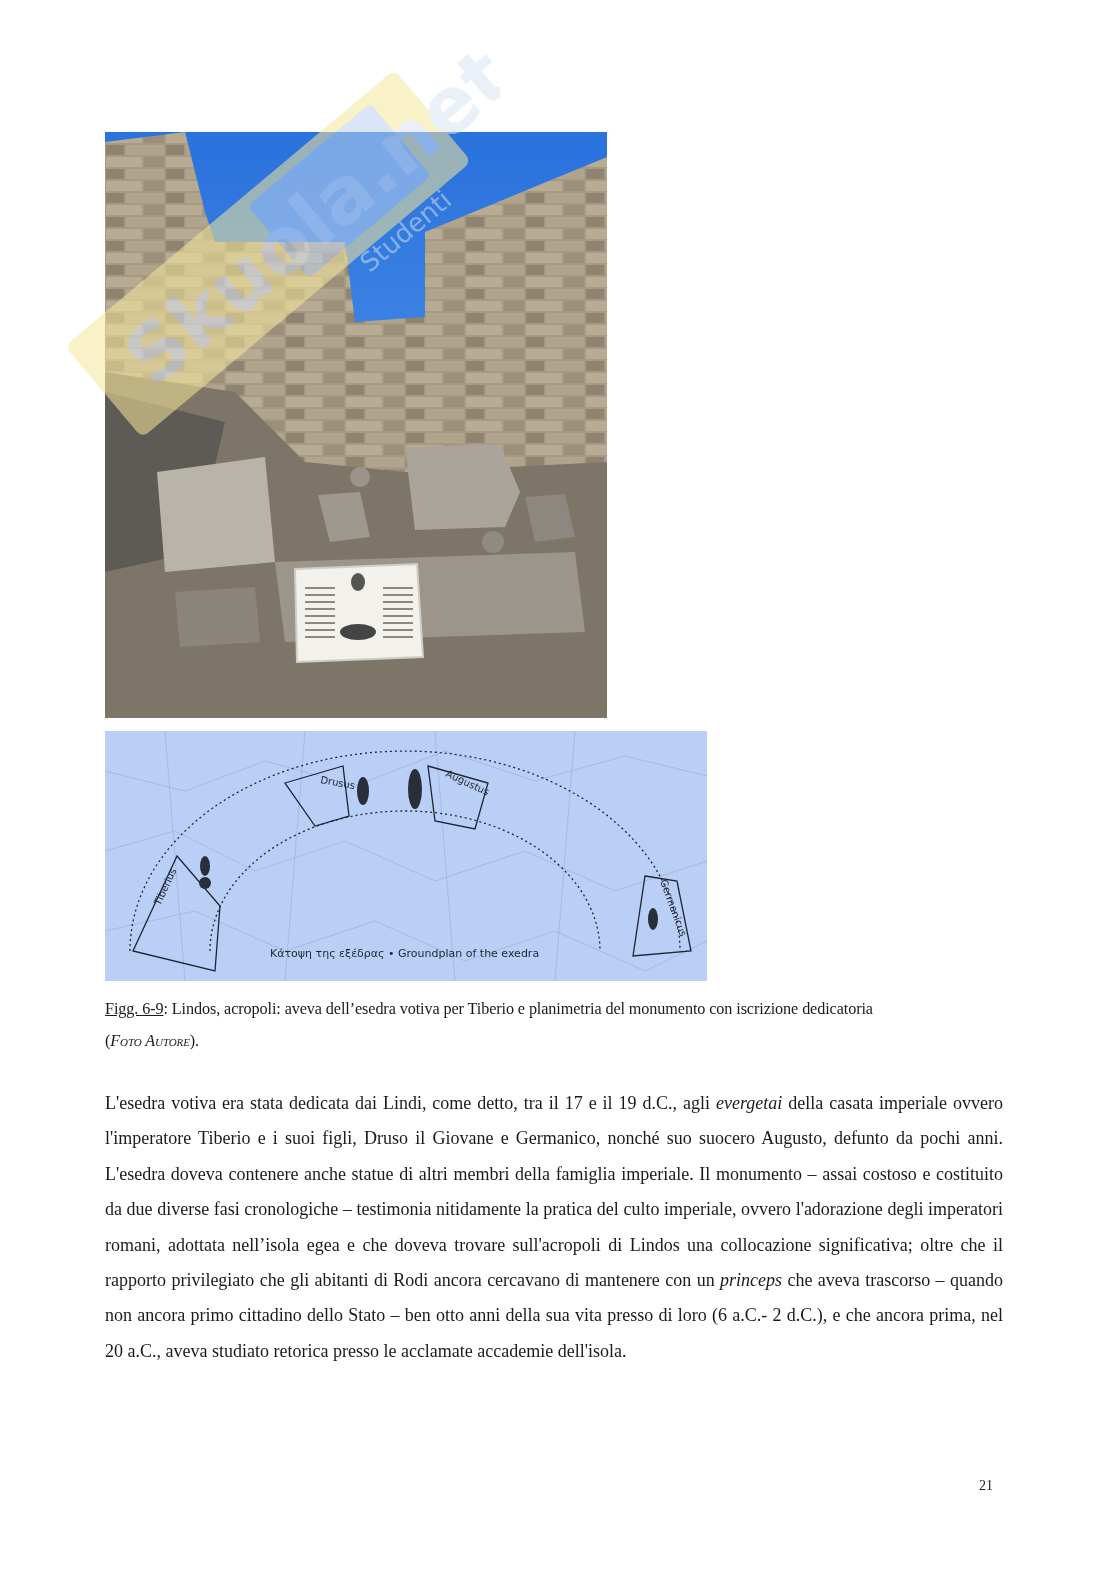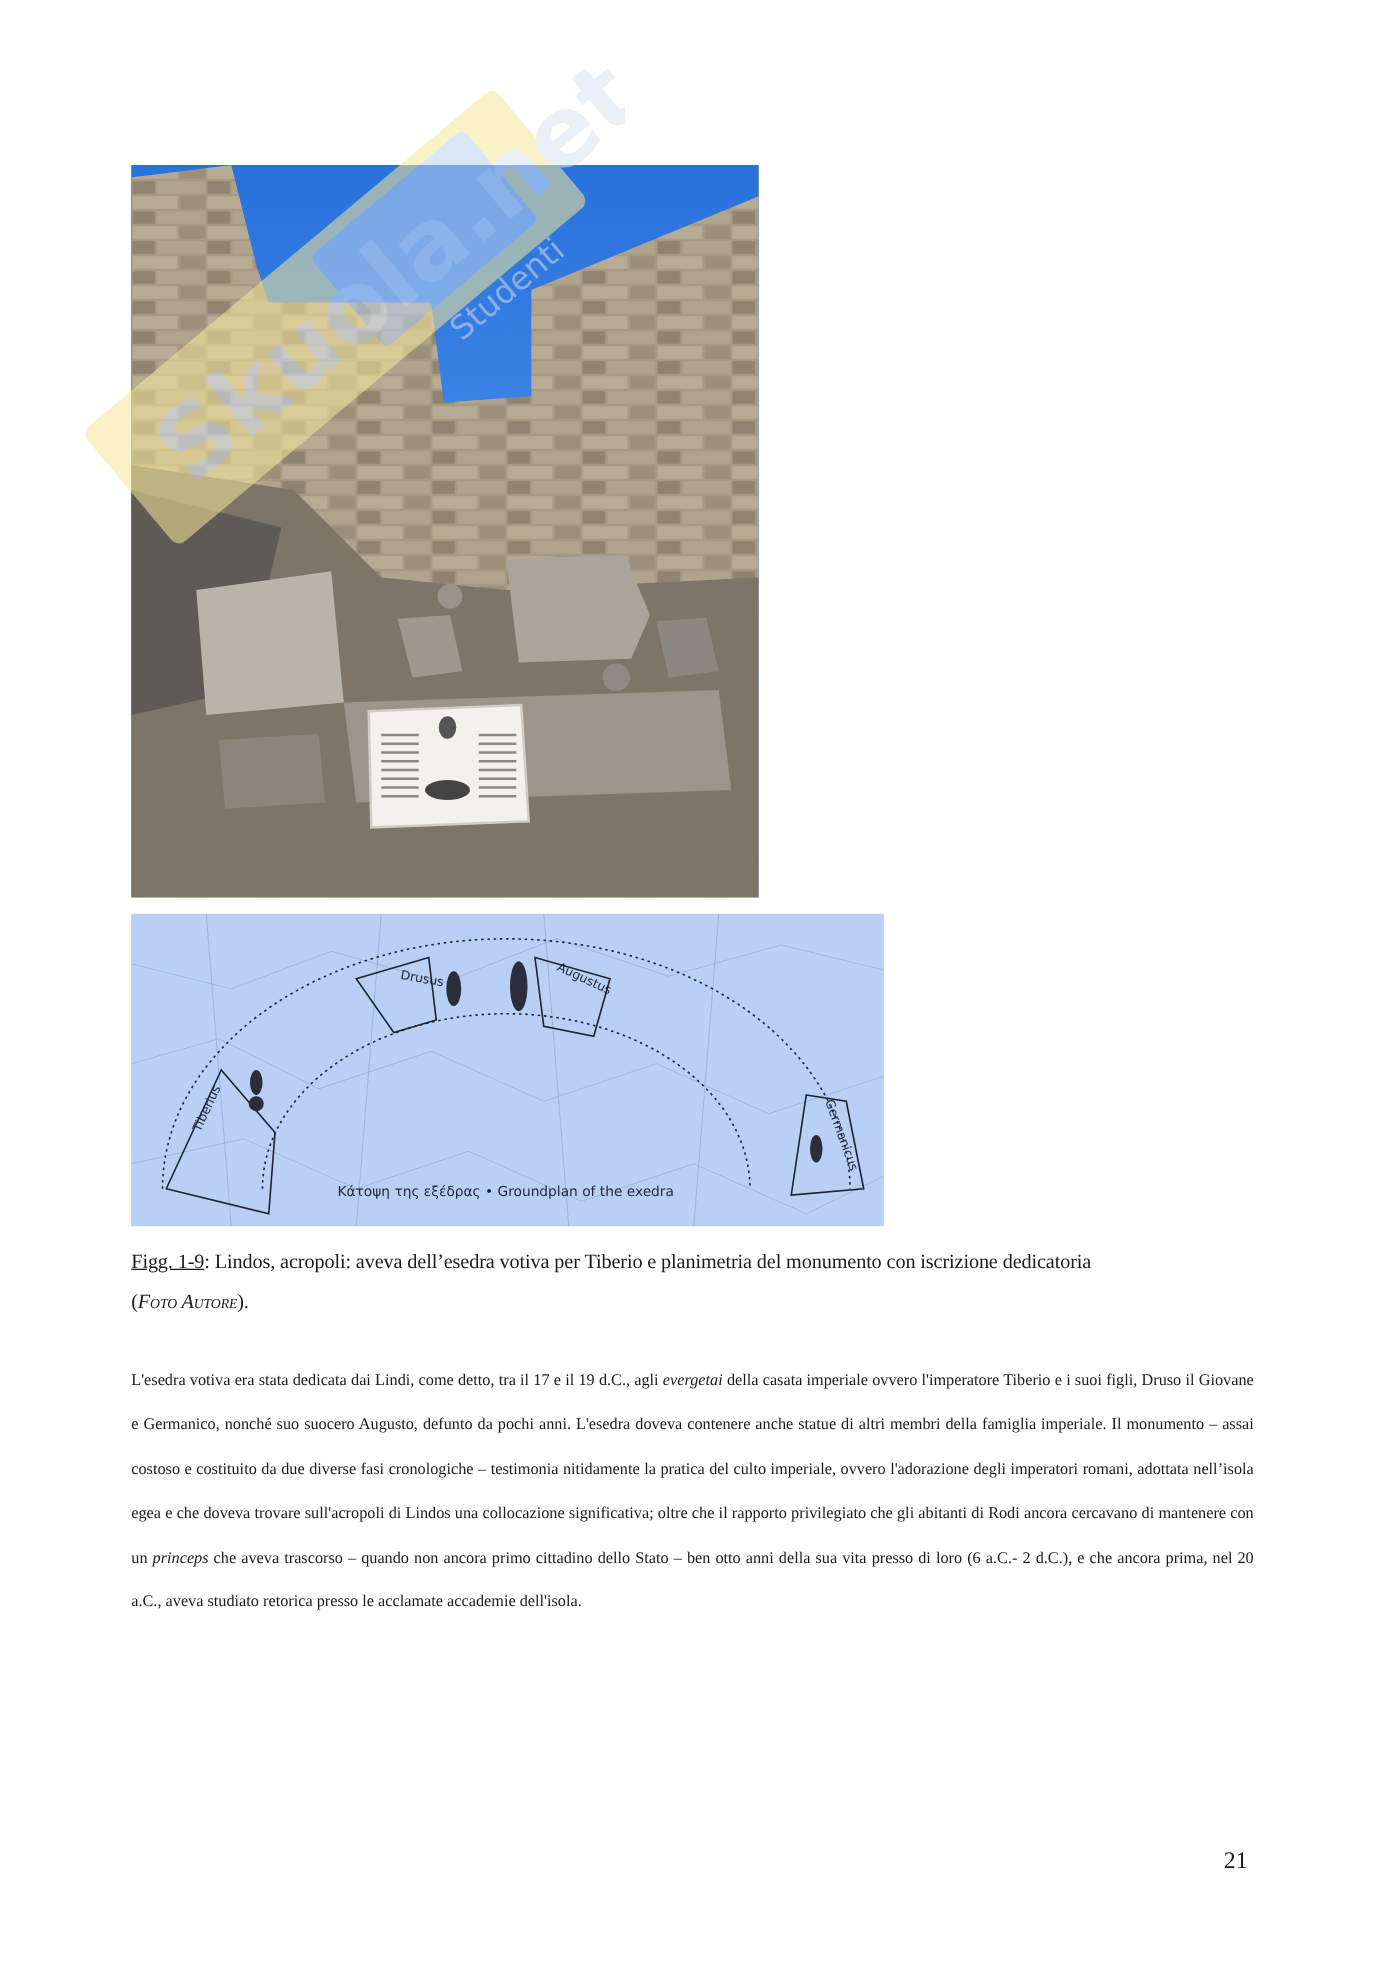--- a/index.html
+++ b/index.html
@@ -14,24 +14,24 @@
   .photo svg { display: block; }
 
   
   .plan { position: absolute; left: 105px; top: 731px; width: 602px; height: 250px; overflow: hidden; background: #b9cff5; }
   .plan svg { display: block; }
 
   .caption { position: absolute; left: 105px; top: 993px; width: 900px; font-size: 16.2px; line-height: 32px; letter-spacing: -0.1px; }
   .caption .figref { text-decoration: underline; }
   .caption .sc { font-variant: small-caps; font-style: italic; }
 
-  .body-text { position: absolute; left: 105px; top: 1086px; width: 898px; font-size: 13px; line-height: 35.4px; text-align: justify; }
+  .body-text { position: absolute; left: 105px; top: 1086px; width: 898px; font-size: 18px; line-height: 35.4px; text-align: justify; }
   .body-text em { font-style: italic; }
 
-  .page-number { position: absolute; left: 979px; top: 1478px; font-size: 19px; }
+  .page-number { position: absolute; left: 979px; top: 1478px; font-size: 14px; }
 </style>
 </head>
 <body>
 
 <div class="watermark">
   <svg width="470" height="410" viewBox="0 0 470 410">
     <g transform="rotate(-40 235 205)" opacity="0.55">
       <rect x="20" y="150" width="430" height="120" rx="8" fill="#f5e79a"></rect>
       <rect x="250" y="160" width="160" height="95" rx="6" fill="#bcd3ee"></rect>
       <text x="60" y="240" font-family="DejaVu Sans, sans-serif" font-size="78" font-weight="bold" fill="#d9e4f3">Skuola.net</text>
@@ -123,21 +123,21 @@
       <text x="55" y="175" transform="rotate(-65 55 175)">Tiberius</text>
       <text x="215" y="52" transform="rotate(10 215 52)">Drusus</text>
       <text x="340" y="45" transform="rotate(25 340 45)">Augustus</text>
       <text x="555" y="150" transform="rotate(70 555 150)">Germanicus</text>
     </g>
     <text x="165" y="226" font-family="DejaVu Sans, sans-serif" font-size="11" fill="#1f2433">Κάτοψη της εξέδρας • Groundplan of the exedra</text>
   </svg>
 </div>
 
 <div class="caption">
-  <span class="figref">Figg. 1-9</span><span>: Lindos, acropoli: aveva dell’esedra votiva per Tiberio e planimetria del monumento con iscrizione dedicatoria</span>
+  <span class="figref">Figg. 6-9</span><span>: Lindos, acropoli: aveva dell’esedra votiva per Tiberio e planimetria del monumento con iscrizione dedicatoria</span>
   <br>
   <span>(</span><span class="sc">Foto Autore</span><span>).</span>
 </div>
 
 <p class="body-text" style="margin:0;">
   <span>L'esedra votiva era stata dedicata dai Lindi, come detto, tra il 17 e il 19 d.C., agli </span><em>evergetai</em><span> della casata imperiale ovvero l'imperatore Tiberio e i suoi figli, Druso il Giovane e Germanico, nonché suo suocero Augusto, defunto da pochi anni. L'esedra doveva contenere anche statue di altri membri della famiglia imperiale. Il monumento – assai costoso e costituito da due diverse fasi cronologiche – testimonia nitidamente la pratica del culto imperiale, ovvero l'adorazione degli imperatori romani, adottata nell’isola egea e che doveva trovare sull'acropoli di Lindos una collocazione significativa; oltre che il rapporto privilegiato che gli abitanti di Rodi ancora cercavano di mantenere con un </span><em>princeps</em><span> che aveva trascorso – quando non ancora primo cittadino dello Stato – ben otto anni della sua vita presso di loro (6 a.C.- 2 d.C.), e che ancora prima, nel 20 a.C., aveva studiato retorica presso le acclamate accademie dell'isola.</span>
 </p>
 
 <div class="page-number">21</div>
 

